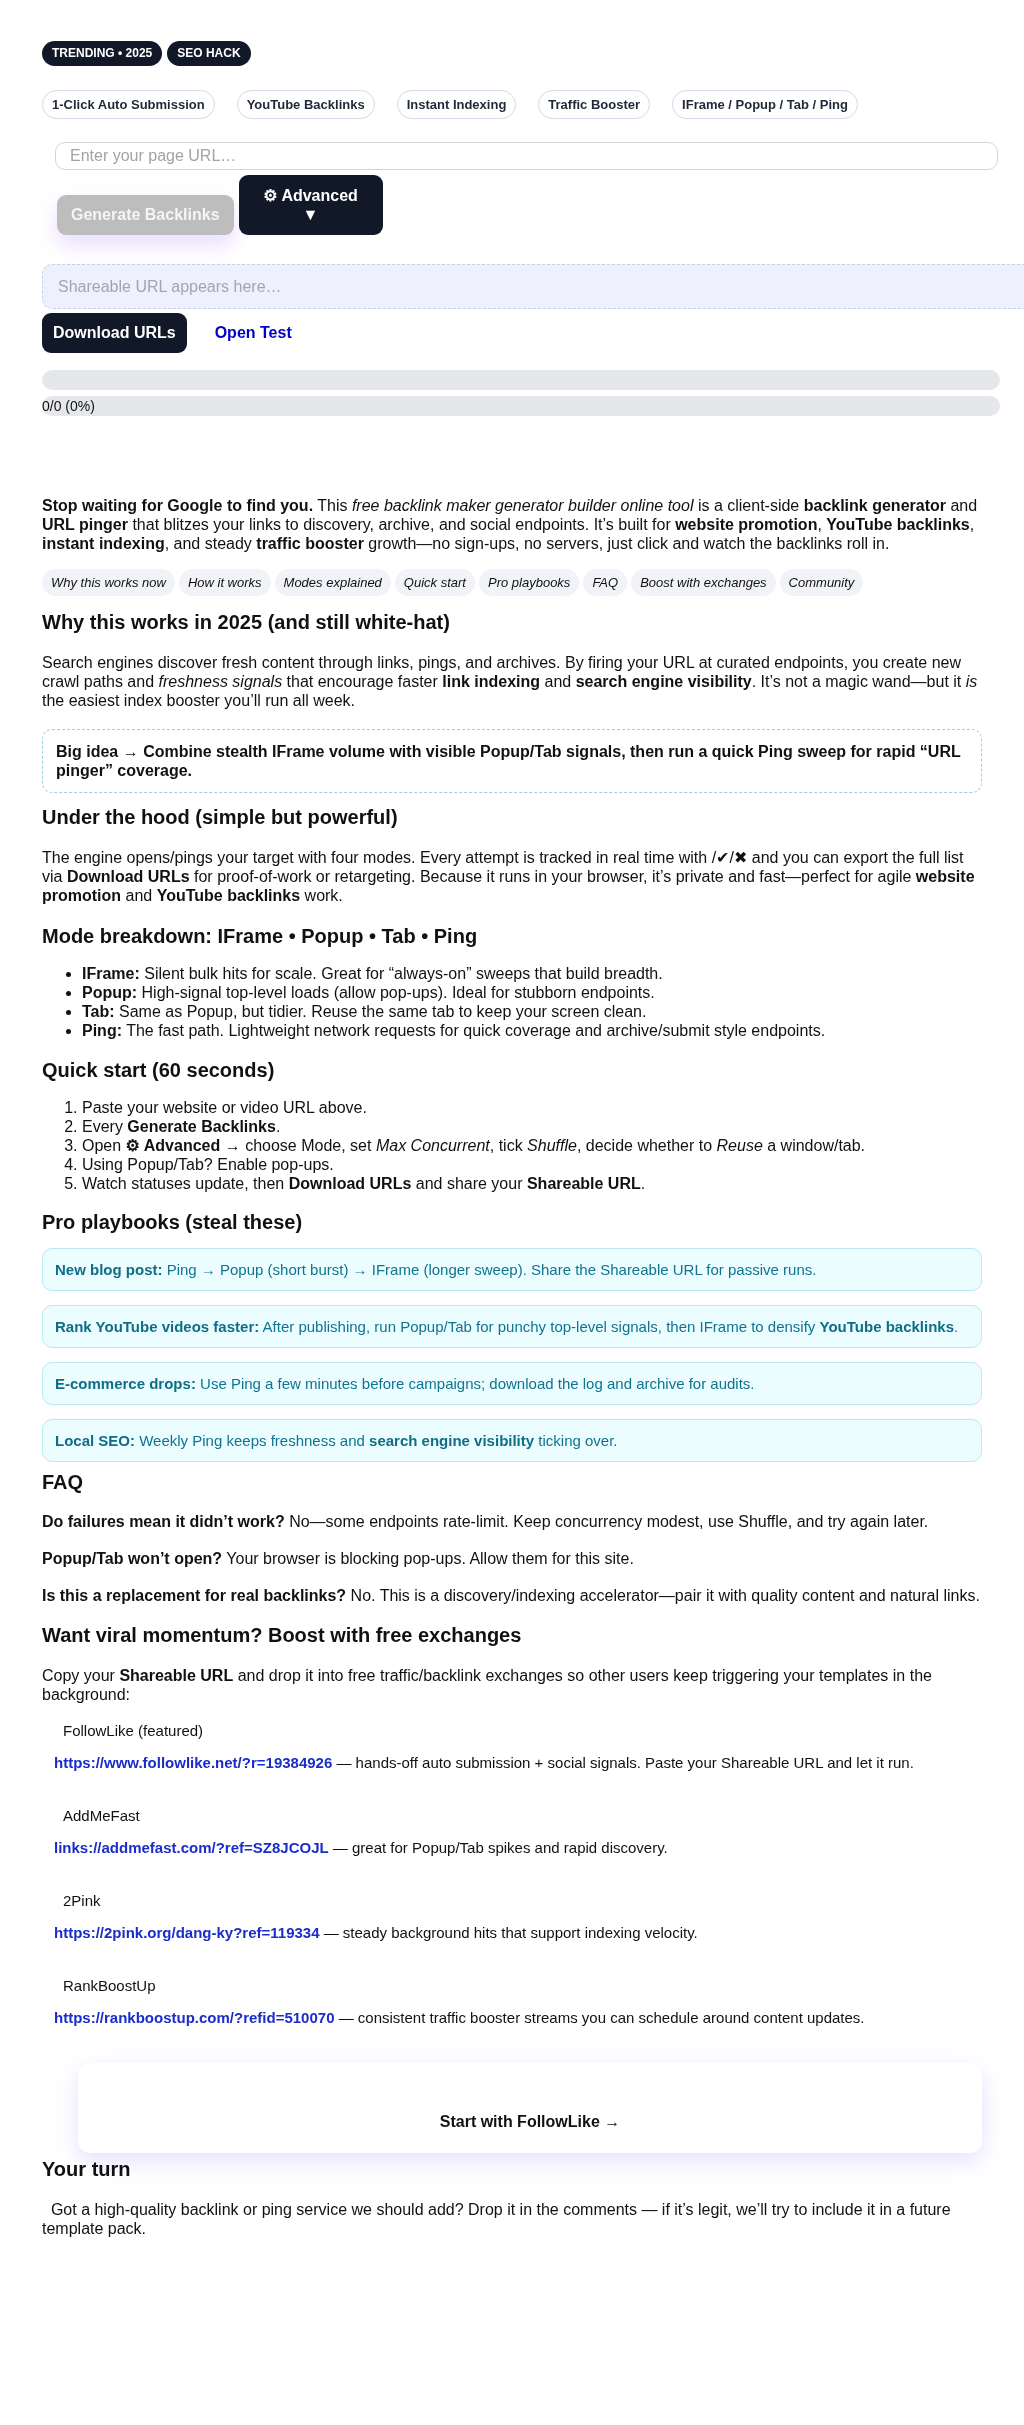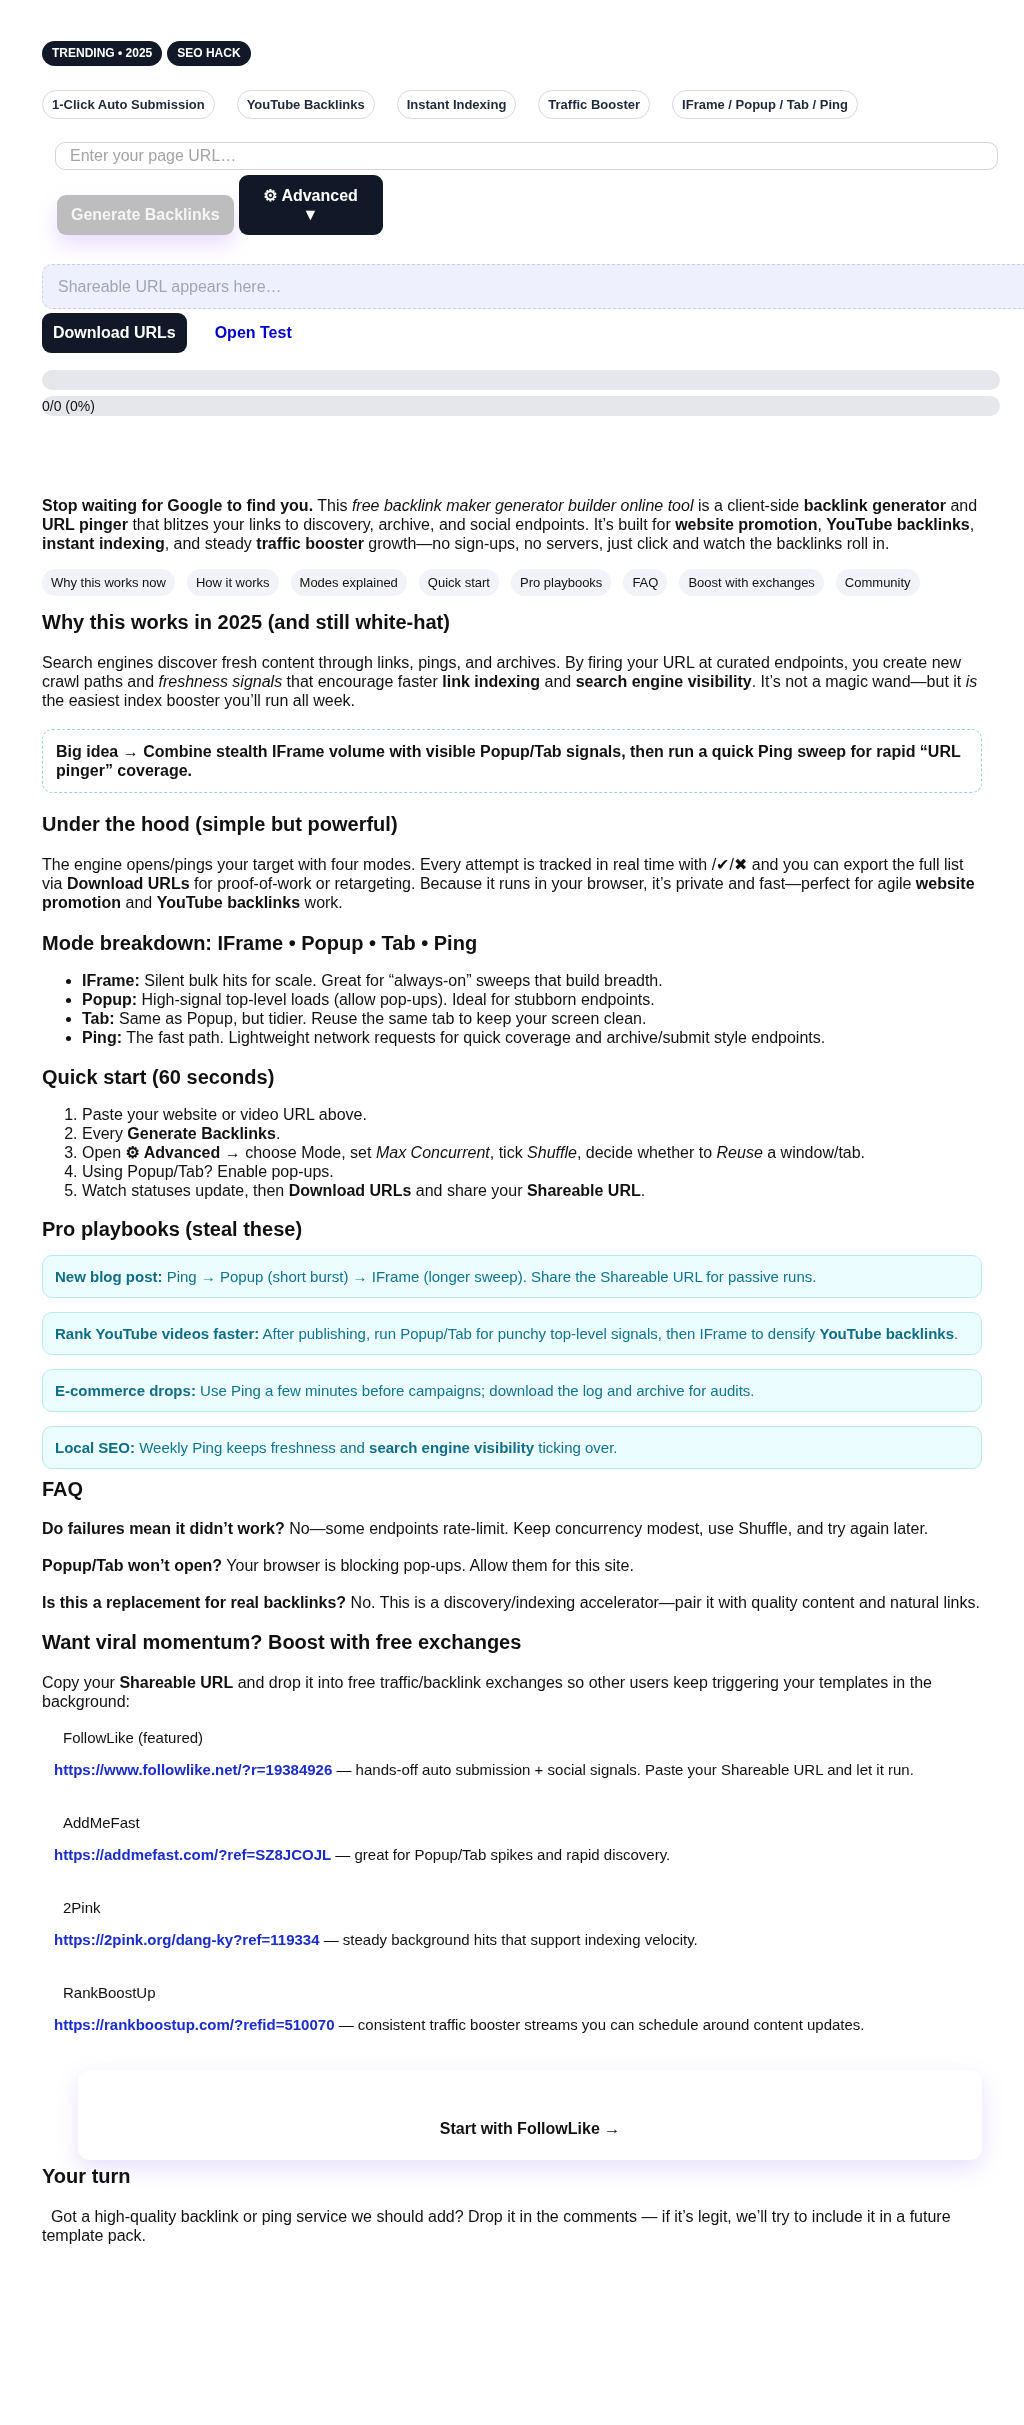--- a/index.html
+++ b/index.html
@@ -48,34 +48,34 @@
   }
   .copy-row { margin-top: 4px; }
   .dl-row { margin-top: 4px; display: flex; align-items: center; gap: 28px; }
   .link-open { color: #0000cc; font-weight: 700; font-size: 16px; text-decoration: none; }
   .progress { margin-top: 17px; width: 958px; height: 20px; background: #e5e7eb; border-radius: 10px; }
   .progress2 {
     margin-top: 6px; width: 958px; height: 20px; background: #e5e7eb; border-radius: 10px;
     font-size: 14px; line-height: 20px; color: #111;
   }
   .intro { margin-top: 80px; font-size: 16px; line-height: 19px; }
-  .toc { display: flex; gap: 12px; margin-top: 16px; flex-wrap: wrap; }
+  .toc { display: flex; gap: 4px; margin-top: 16px; flex-wrap: wrap; font-style: italic; }
   .toc a {
     background: #f1f3f8; color: #111; font-size: 13px; border-radius: 14px;
     padding: 6px 9px; text-decoration: none; line-height: 15px;
   }
   h2 { font-size: 20px; font-weight: 700; margin: 0; line-height: 24px; }
   p { margin: 0; line-height: 19px; }
   .h-why { margin-top: 14px; }
   .p-why { margin-top: 19px; }
   .bigidea {
     margin-top: 19px; border: 1px dashed #9ccfe4; border-radius: 10px; padding: 12px 13px;
     font-weight: 700; line-height: 19px; background: #fff;
   }
-  .h-hood { margin-top: 19px; }
+  .h-hood { margin-top: 12px; }
   .p-hood { margin-top: 19px; }
   .h-modes { margin-top: 19px; }
   ul.modes { margin: 16px 0 0 0; padding-left: 40px; line-height: 19px; }
   .h-qs { margin-top: 18px; }
   ol.qs { margin: 16px 0 0 0; padding-left: 40px; line-height: 19px; }
   .h-pro { margin-top: 17px; }
   .play {
     margin-top: 14px; background: #ecfdff; border: 1px solid #b9e9f3; border-radius: 10px;
     padding: 11px 12px; color: #0e7490; line-height: 19px; font-size: 15px;
   }
@@ -189,21 +189,21 @@
     <p><b>Is this a replacement for real backlinks?</b><span> No. This is a discovery/indexing accelerator—pair it with quality content and natural links.</span></p>
   </div>
 
   <h2 class="h-viral">Want viral momentum? Boost with free exchanges</h2>
   <p class="p-viral"><span>Copy your </span><b>Shareable URL</b><span> and drop it into free traffic/backlink exchanges so other users keep triggering your templates in the background:</span></p>
 
   <div class="ex-name ex-first">FollowLike (featured)</div>
   <div class="ex-line"><a href="#">https://www.followlike.net/?r=19384926</a><span> — hands-off auto submission + social signals. Paste your Shareable URL and let it run.</span></div>
 
   <div class="ex-name">AddMeFast</div>
-  <div class="ex-line"><a href="#">https://addmefast.com/?ref=SZ8JCOJL</a><span> — great for Popup/Tab spikes and rapid discovery.</span></div>
+  <div class="ex-line"><a href="#">links://addmefast.com/?ref=SZ8JCOJL</a><span> — great for Popup/Tab spikes and rapid discovery.</span></div>
 
   <div class="ex-name">2Pink</div>
   <div class="ex-line"><a href="#">https://2pink.org/dang-ky?ref=119334</a><span> — steady background hits that support indexing velocity.</span></div>
 
   <div class="ex-name">RankBoostUp</div>
   <div class="ex-line"><a href="#">https://rankboostup.com/?refid=510070</a><span> — consistent traffic booster streams you can schedule around content updates.</span></div>
 
   <div class="cta">
     <span>Start with FollowLike →</span>
   </div>

